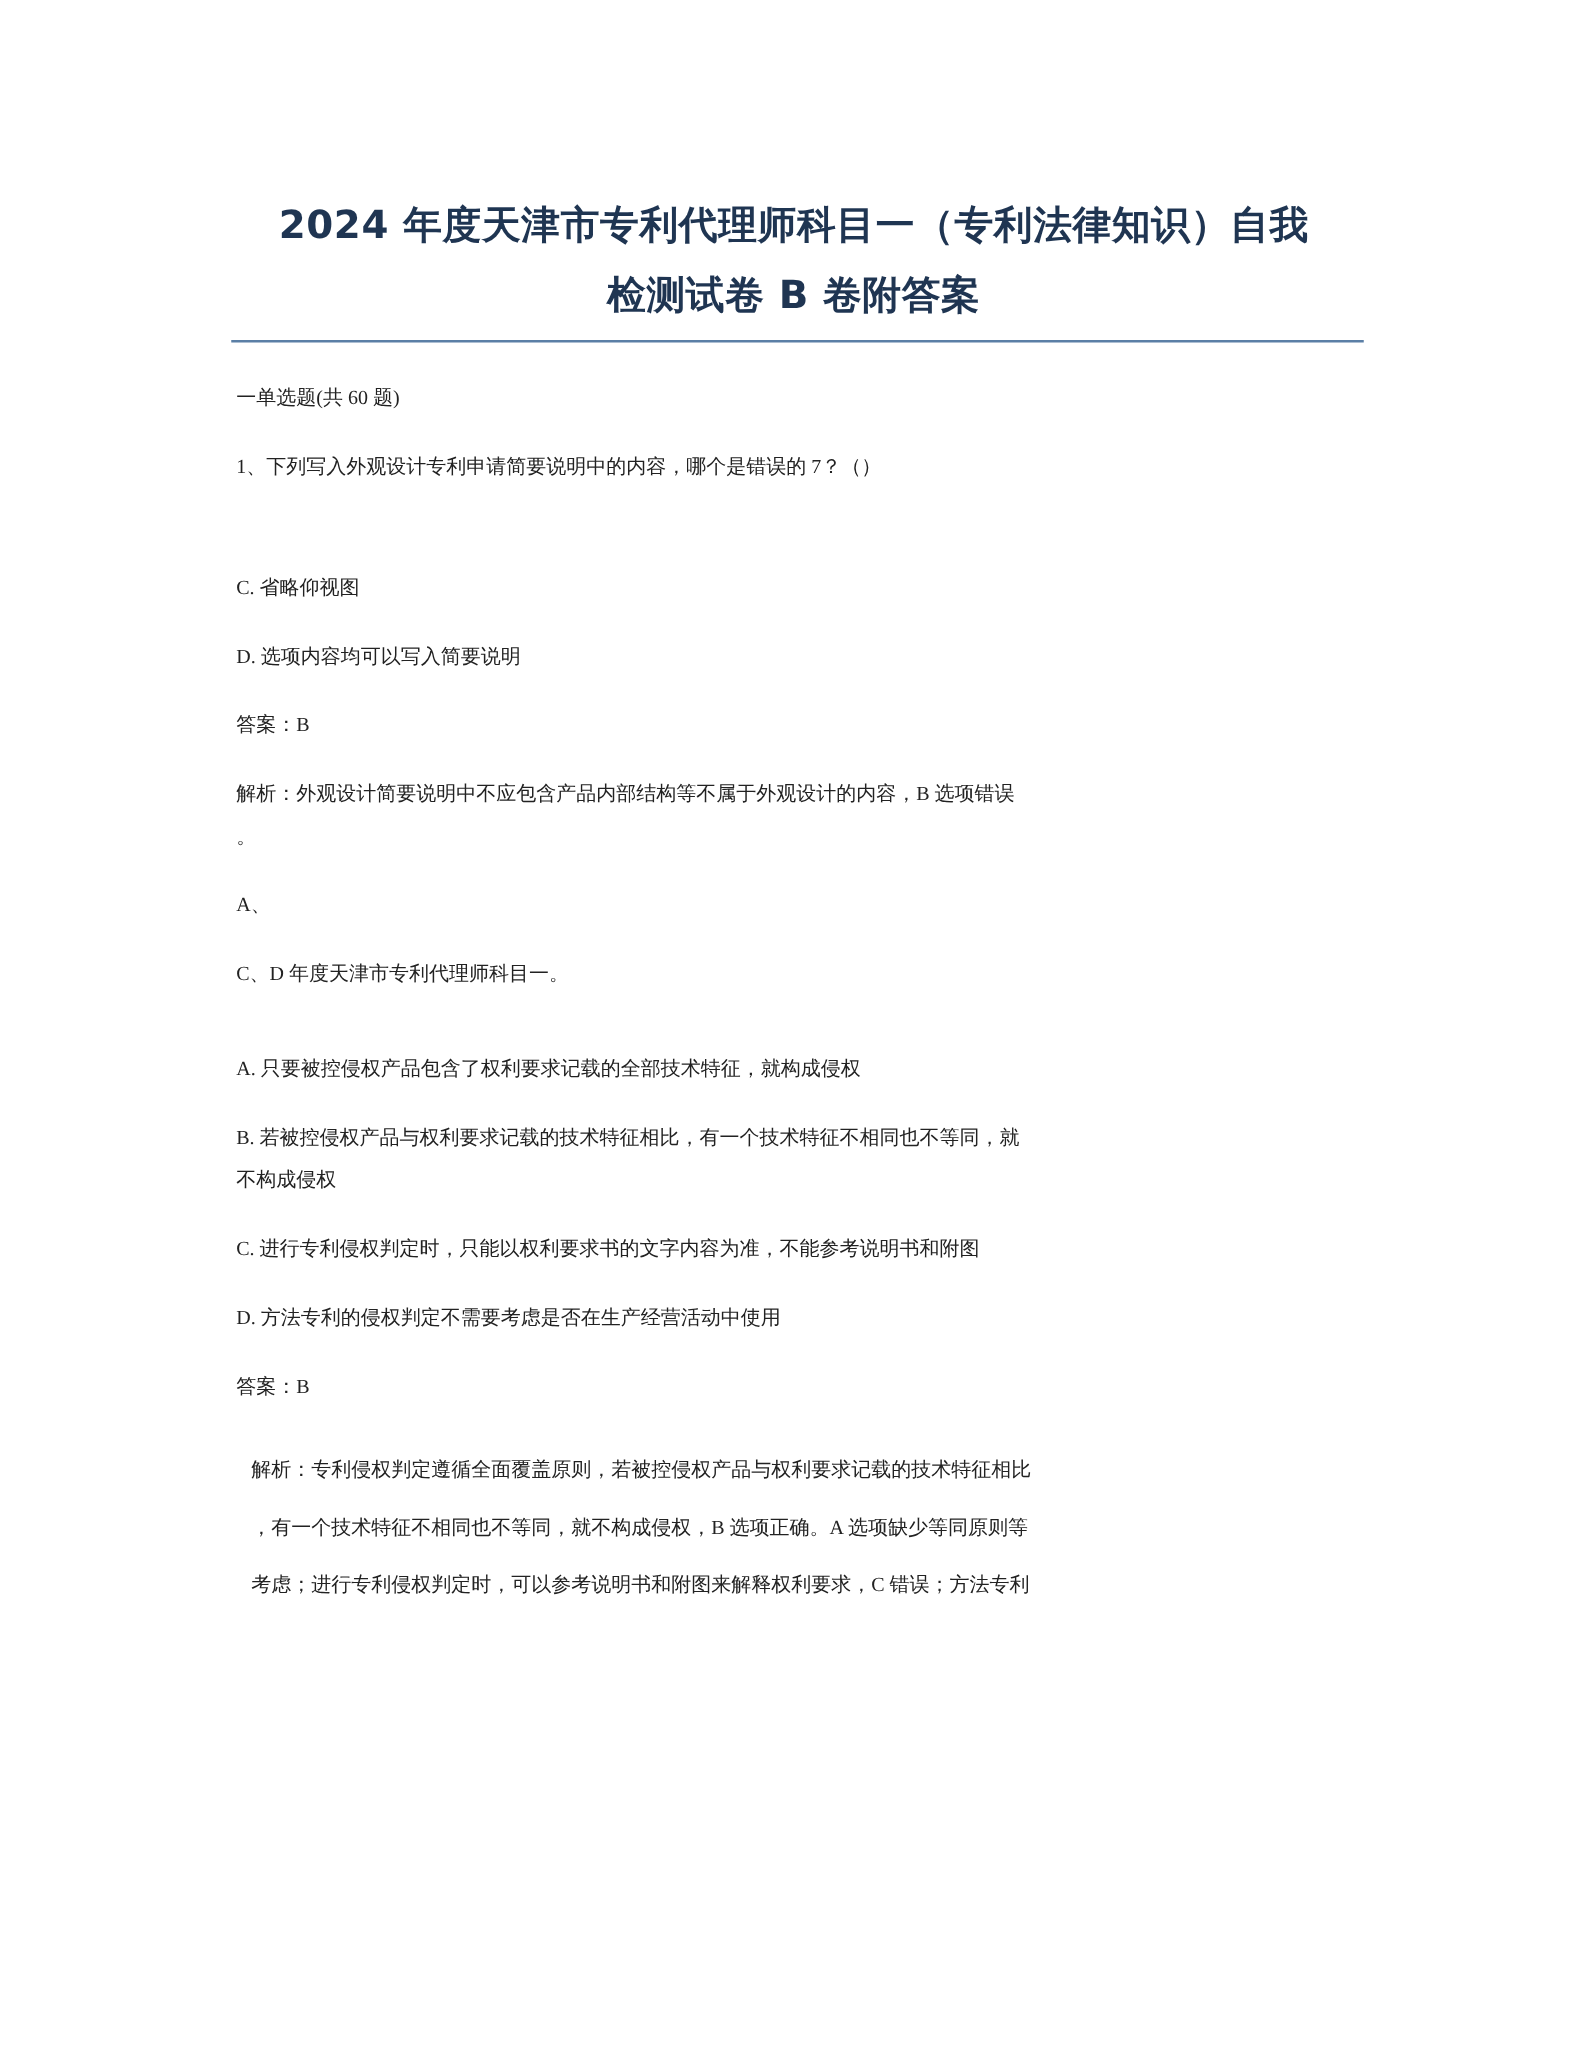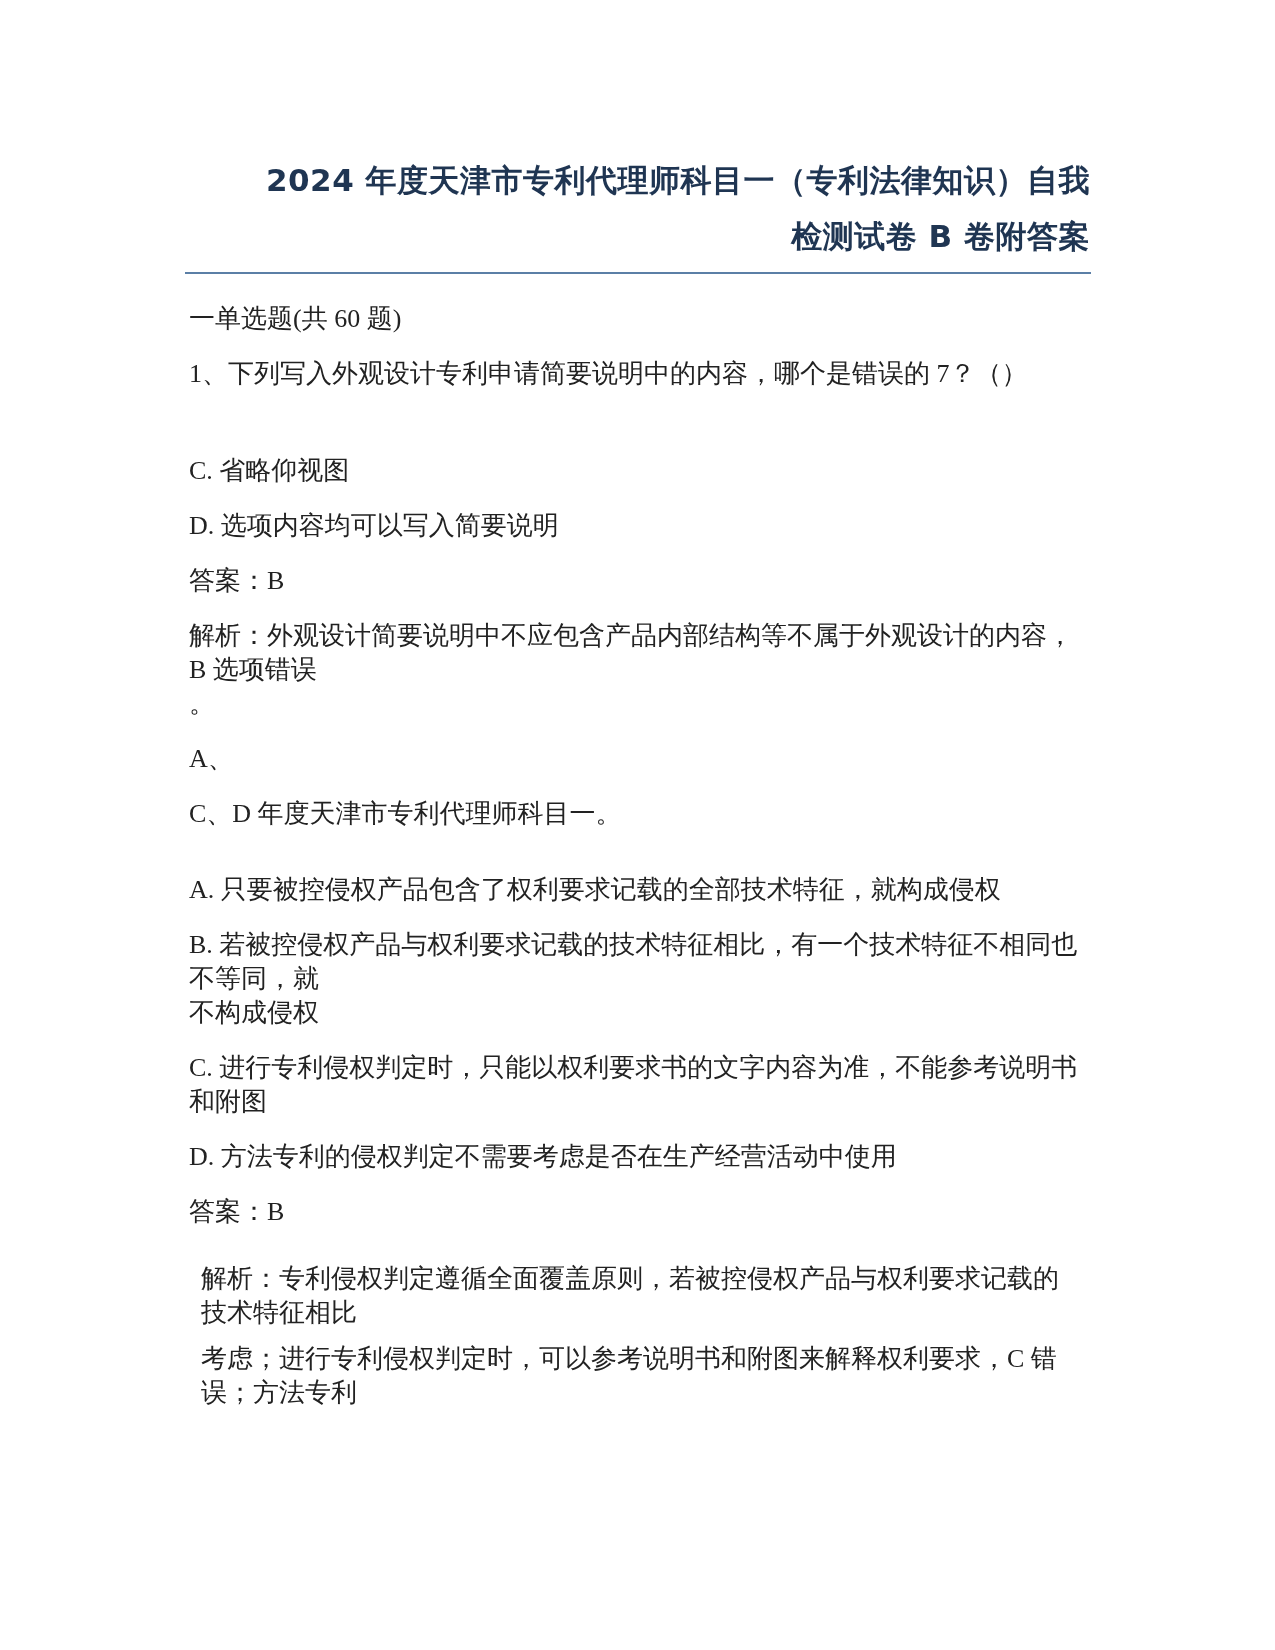--- a/index.html
+++ b/index.html
@@ -1,23 +1,23 @@
 <!DOCTYPE html>
 <html><head>
 <meta charset="utf-8">
 <style>
   html, body { margin: 0; padding: 0; background: #ffffff; }
   body { width: 1275px; height: 1650px; position: relative; overflow: hidden;
          font-family: "Liberation Serif", "DejaVu Serif", serif; color: #222; }
   .title-wrap { position: absolute; left: 180px; top: 152px; width: 910px; text-align: center; }
   .title { font-family: "DejaVu Sans", "Liberation Sans", sans-serif; font-weight: bold;
-           color: #1f3552; font-size: 31px; line-height: 56px; margin: 0; letter-spacing: 0.5px; text-align: right; }
+           color: #1f3552; font-size: 31px; line-height: 56px; margin: 0; letter-spacing: 0.5px; }
   .rule { position: absolute; left: 185px; top: 272px; width: 906px; height: 0;
           border-top: 2px solid #5b7fa6; }
-  .content { position: absolute; left: 189px; top: 302px; width: 900px; font-size: 26px; color: #222; }
+  .content { position: absolute; left: 189px; top: 302px; width: 900px; font-size: 16px; color: #222; }
   .p { margin: 0; line-height: 34px; }
   .gap { height: 21px; }
   .multi { line-height: 34px; margin: 12px; }
 </style>
 </head>
 <body>
 
 <div class="title-wrap">
   <p class="title">2024 年度天津市专利代理师科目一（专利法律知识）自我</p>
   <p class="title">检测试卷 B 卷附答案</p>
@@ -52,14 +52,15 @@
   <p class="p">B. 若被控侵权产品与权利要求记载的技术特征相比，有一个技术特征不相同也不等同，就</p>
   <p class="p">不构成侵权</p>
   <div class="gap"></div>
   <p class="p">C. 进行专利侵权判定时，只能以权利要求书的文字内容为准，不能参考说明书和附图</p>
   <div class="gap"></div>
   <p class="p">D. 方法专利的侵权判定不需要考虑是否在生产经营活动中使用</p>
   <div class="gap"></div>
   <p class="p">答案：B</p>
   <div class="gap"></div>
   <p class="multi">解析：专利侵权判定遵循全面覆盖原则，若被控侵权产品与权利要求记载的技术特征相比</p>
+  <p class="multi">，有一个技术特征不相同也不等同，就不构成侵权，B 选项正确。A 选项缺少等同原则等</p>
   <p class="multi">考虑；进行专利侵权判定时，可以参考说明书和附图来解释权利要求，C 错误；方法专利</p>
 </div>
 
 </body></html>

